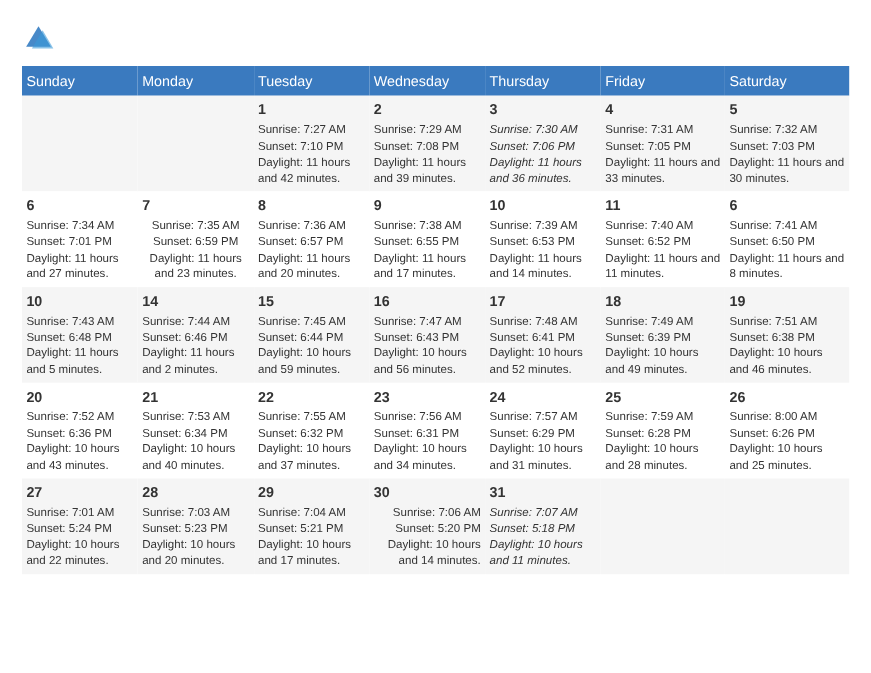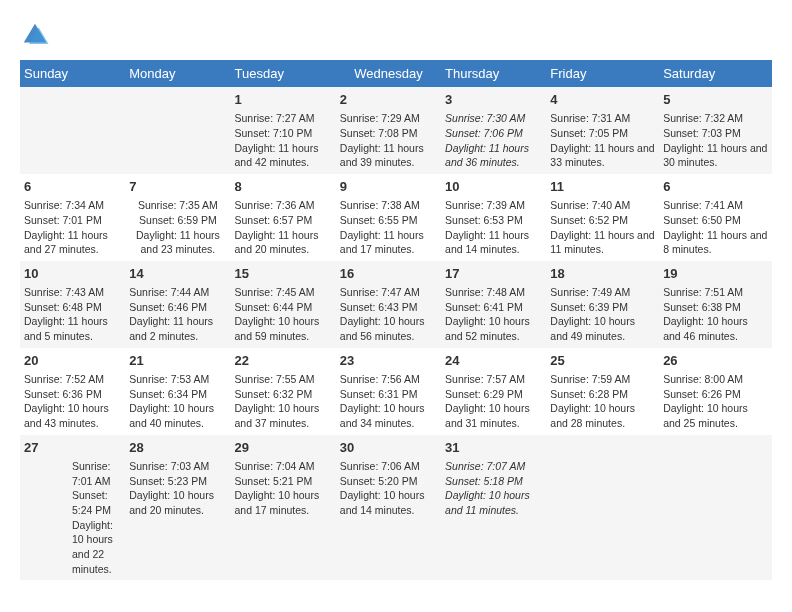--- a/index.html
+++ b/index.html
@@ -92,21 +92,21 @@
       display: block;
       margin-bottom: 2px;
     }
     .cell-content {
       font-size: 10.5px;
       color: #333;
     }
     .col-sun { width: 14%; }
     .col-mon { width: 14%; }
     .col-tue { width: 14%; }
-    .col-wed { width: 14%; text-align: center; }
+    .col-wed { width: 14%; }
     .col-thu { width: 14%; }
     .col-fri { width: 15%; }
     .col-sat { width: 15%; }
   </style>
 </head>
 <body>
 
 <div class="header">
   <div class="logo">
     <svg class="logo-icon" viewBox="0 0 40 40" xmlns="http://www.w3.org/2000/svg">
@@ -299,39 +299,39 @@
         <td>
           <span class="day-num">26</span>
           <div class="cell-content" style="white-space: pre-line;">Sunrise: 8:00 AM
 Sunset: 6:26 PM
 Daylight: 10 hours and 25 minutes.</div>
         </td>
       </tr>
       <tr>
         <td>
           <span class="day-num">27</span>
-          <div class="cell-content" style="white-space: pre-line; margin-left: 48px;">Sunrise: 7:01 AM
+          <div class="cell-content" style="white-space: pre-line;">Sunrise: 7:01 AM
 Sunset: 5:24 PM
 Daylight: 10 hours and 22 minutes.</div>
         </td>
         <td>
           <span class="day-num">28</span>
           <div class="cell-content" style="white-space: pre-line;">Sunrise: 7:03 AM
 Sunset: 5:23 PM
 Daylight: 10 hours and 20 minutes.</div>
         </td>
         <td>
           <span class="day-num">29</span>
           <div class="cell-content" style="white-space: pre-line;">Sunrise: 7:04 AM
 Sunset: 5:21 PM
 Daylight: 10 hours and 17 minutes.</div>
         </td>
         <td>
           <span class="day-num">30</span>
-          <div class="cell-content" style="white-space: pre-line;">Sunrise: 7:06 AM
+          <div class="cell-content" style="white-space: pre-line; text-align: right;">Sunrise: 7:06 AM
 Sunset: 5:20 PM
 Daylight: 10 hours and 14 minutes.</div>
         </td>
         <td>
           <span class="day-num">31</span>
           <div class="cell-content" style="white-space: pre-line; font-style: italic;">Sunrise: 7:07 AM
 Sunset: 5:18 PM
 Daylight: 10 hours and 11 minutes.</div>
         </td>
         <td></td>

